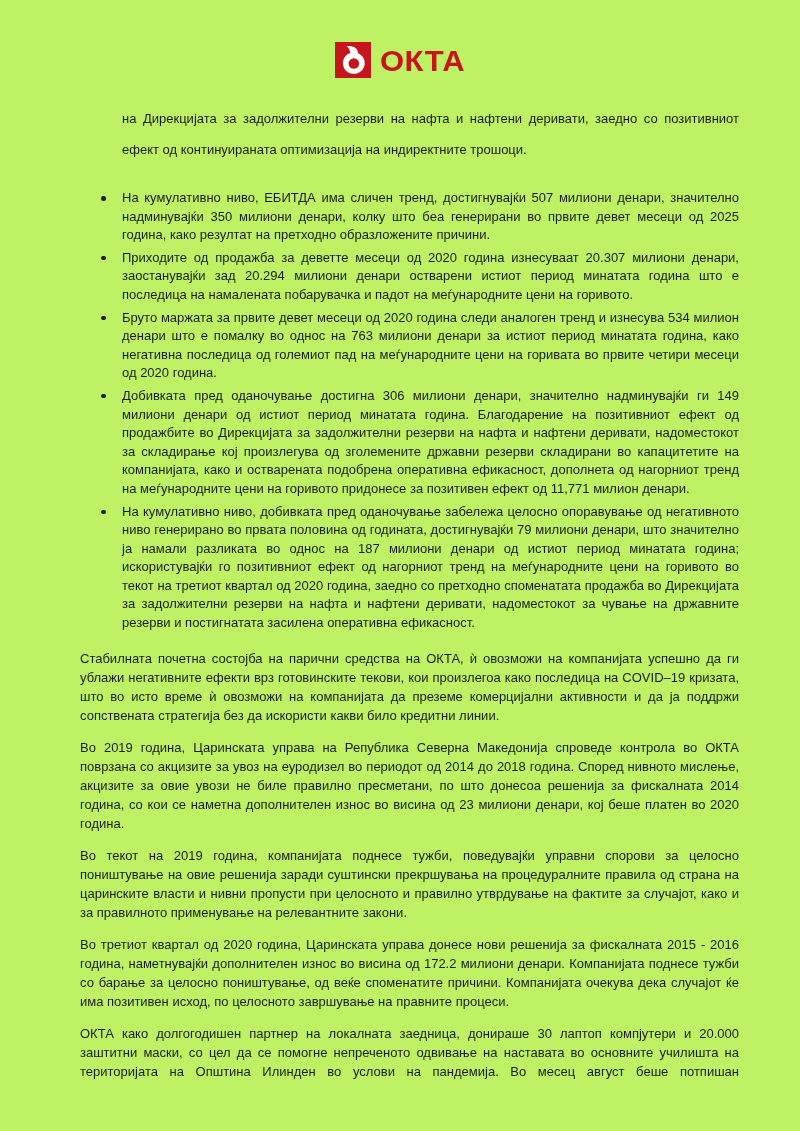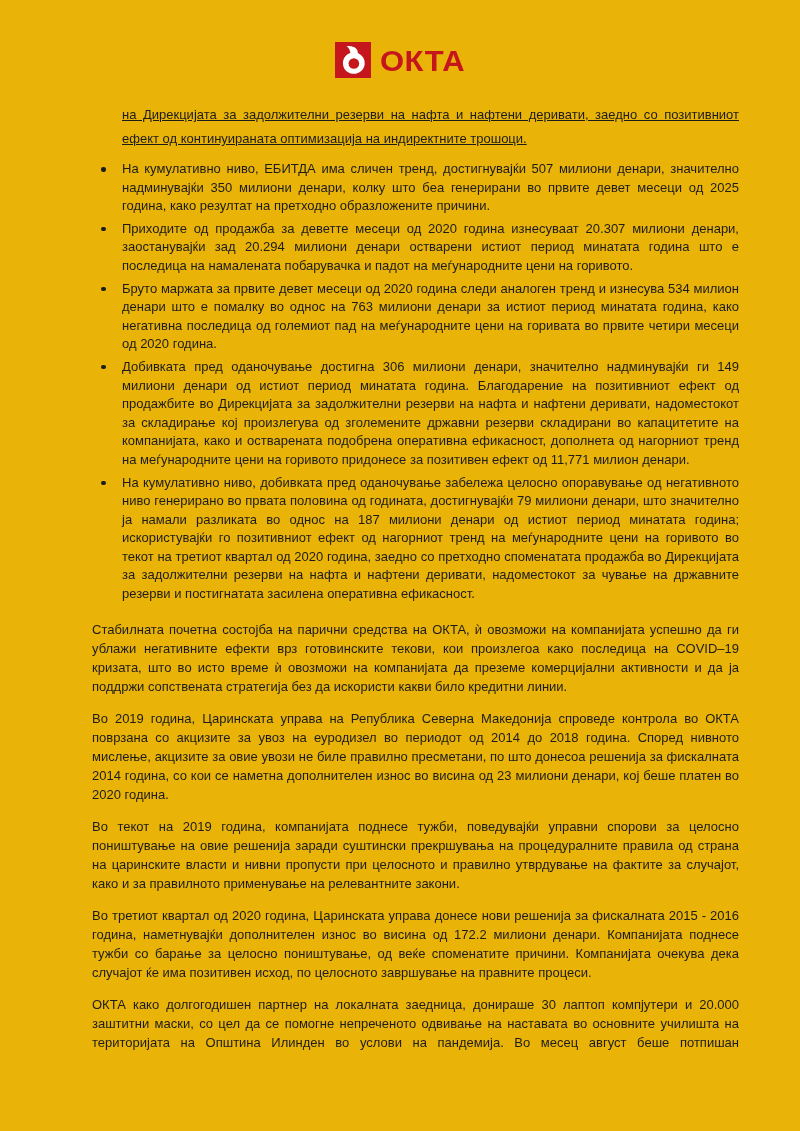--- a/index.html
+++ b/index.html
@@ -1,21 +1,21 @@
 <!DOCTYPE html>
 <html lang="mk"><head>
 <meta charset="utf-8">
 <style>
   html, body { margin: 0; padding: 0; background: #ffffff; }
   .page {
     position: relative;
     width: 800px;
     height: 1131px;
     margin: 0 auto;
-    background: #eab308;
+    background: #bef264;
     overflow: hidden;
     font-family: "Liberation Sans", "DejaVu Sans", sans-serif;
     color: #1c1c1c;
   }
   
   .logo-header {
     margin-top: 40px;
     height: 40px;
     display: flex;
     justify-content: center;
@@ -32,24 +32,23 @@
     line-height: 1;
     transform: scaleY(0.98);
   }
   
   .content {
     margin: 23px 61px 0 80px;
     text-align: justify;
     font-size: 13px;
   }
   .cont-text {
-    margin: 0 0 9px 0;
+    margin: 0 0 24px 0;
     padding-left: 42px;
-    line-height: 24px;
-    text-decoration: underline;
+    line-height: 31px;
   }
   ul.bullets {
     list-style: none;
     margin: 0;
     padding: 0;
   }
   ul.bullets li {
     position: relative;
     padding-left: 42px;
     line-height: 18.6px;
@@ -59,21 +58,21 @@
     content: "";
     position: absolute;
     left: 21px;
     top: 7px;
     width: 4.5px;
     height: 4.5px;
     border-radius: 50%;
     background: #1c1c1c;
   }
   .para {
-    margin: 13px 0 0 12px;
+    margin: 13px 0 0 0;
     line-height: 19px;
   }
   .para.first { margin-top: 16px; }
   .para.justify-last { text-align-last: justify; }
 </style>
 </head>
 <body>
 
 <div class="page">
 

